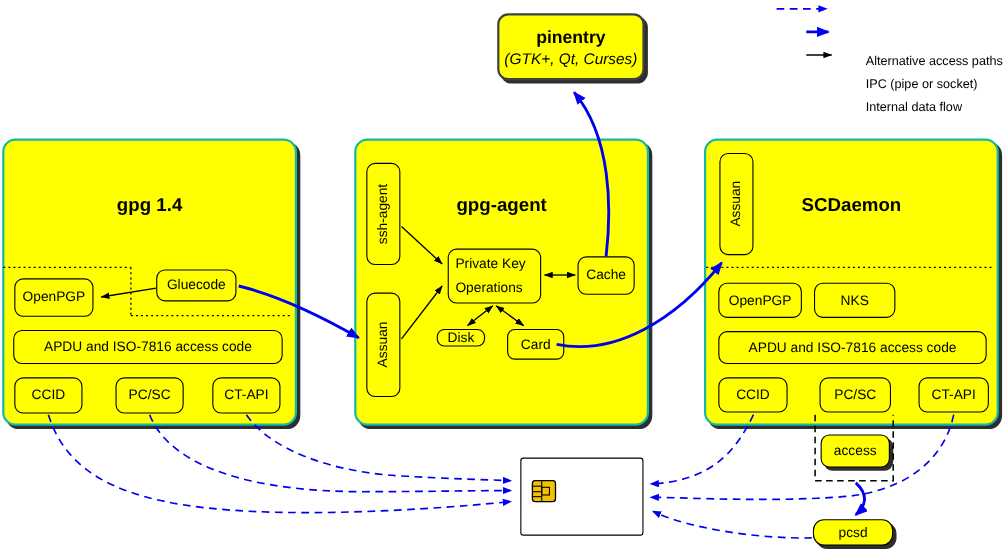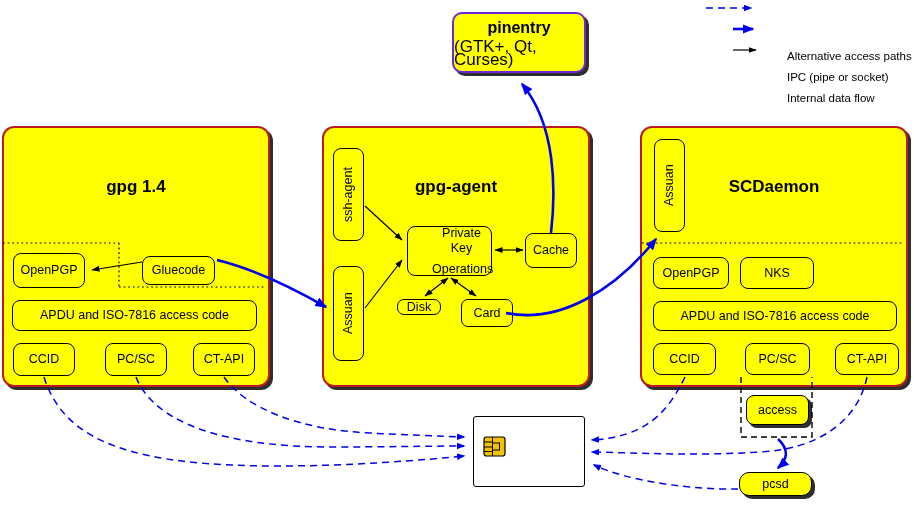--- a/index.html
+++ b/index.html
@@ -1,42 +1,42 @@
 <!DOCTYPE html>
 <html><head>
 <meta charset="utf-8">
 <style>
   html,body{margin:0;padding:0;background:#ffffff;}
   #stage{
     position:relative;width:914px;height:508px;background:#ffffff;
     font-family:"Liberation Sans", sans-serif;color:#000;overflow:hidden;
   }
   .bigbox{
-    position:absolute;background:#ffff00;border:2px solid #b91c1c;
+    position:absolute;background:#ffff00;border:2px solid #14b8a6;
     border-radius:12px;box-shadow:3px 3px 0 #2e2e2e;
   }
   .bigtitle{
     position:absolute;top:49px;left:0;right:0;text-align:center;
     font-weight:bold;font-size:17px;line-height:20px;
   }
   .node{
     position:absolute;background:#ffff00;border:1.5px solid #000;
     border-radius:8px;display:flex;align-items:center;justify-content:center;
     font-size:12.5px;line-height:15px;text-align:center;box-sizing:border-box;
   }
   .vnode{writing-mode:vertical-rl;transform:rotate(180deg);}
   .shadowed{box-shadow:3px 3px 0 #2e2e2e;}
   .pin{
-    position:absolute;background:#ffff00;border:2px solid #6d28d9;border-radius:10px;
+    position:absolute;background:#ffff00;border:2px solid #404040;border-radius:10px;
     box-shadow:3px 3px 0 #2e2e2e;display:flex;flex-direction:column;
     align-items:center;justify-content:center;gap:3px;box-sizing:border-box;
   }
   .pin .t{font-weight:bold;font-size:16px;line-height:18px;}
-  .pin .s{font-size:17px;line-height:13px;}
-  .pko{flex-direction:column;align-items:flex-start;padding-left:24px;gap:6px;}
+  .pin .s{font-size:14px;line-height:13px;font-style:italic;}
+  .pko{flex-direction:column;align-items:flex-start;padding-left:6px;gap:6px;}
   .smartcard{
     position:absolute;background:#ffffff;border:1.5px solid #000;border-radius:3px;
   }
   .legend-label{
     position:absolute;font-size:11.5px;line-height:13px;white-space:nowrap;margin-top:48px;
   }
   svg.overlay{position:absolute;left:0;top:0;pointer-events:none;}
 </style>
 </head>
 <body>
@@ -52,21 +52,21 @@
     <div class="bigtitle">gpg 1.4</div>
   </div>
   <div class="bigbox" style="left:322px;top:126px;width:264px;height:257px">
     <div class="bigtitle">gpg-agent</div>
   </div>
   <div class="bigbox" style="left:640px;top:126px;width:264px;height:257px">
     <div class="bigtitle">SCDaemon</div>
   </div>
 
   <div class="node" style="left:13px;top:253px;width:72px;height:35px">OpenPGP</div>
-  <div class="node" style="left:142px;top:256px;width:73px;height:29px">Gluecode</div>
+  <div class="node" style="left:142px;top:245px;width:73px;height:29px">Gluecode</div>
   <div class="node" style="left:12px;top:300px;width:245px;height:31px">APDU and ISO-7816 access code</div>
   <div class="node" style="left:13px;top:343px;width:62px;height:33px">CCID</div>
   <div class="node" style="left:105px;top:343px;width:62px;height:33px">PC/SC</div>
   <div class="node" style="left:193px;top:343px;width:62px;height:33px">CT-API</div>
 
   <div class="node vnode" style="left:333px;top:148px;width:31px;height:93px">ssh-agent</div>
   <div class="node vnode" style="left:333px;top:266px;width:31px;height:95px">Assuan</div>
   <div class="node pko" style="left:407px;top:226px;width:85px;height:50px">
     <span>Private Key</span>
     <span>Operations</span>

